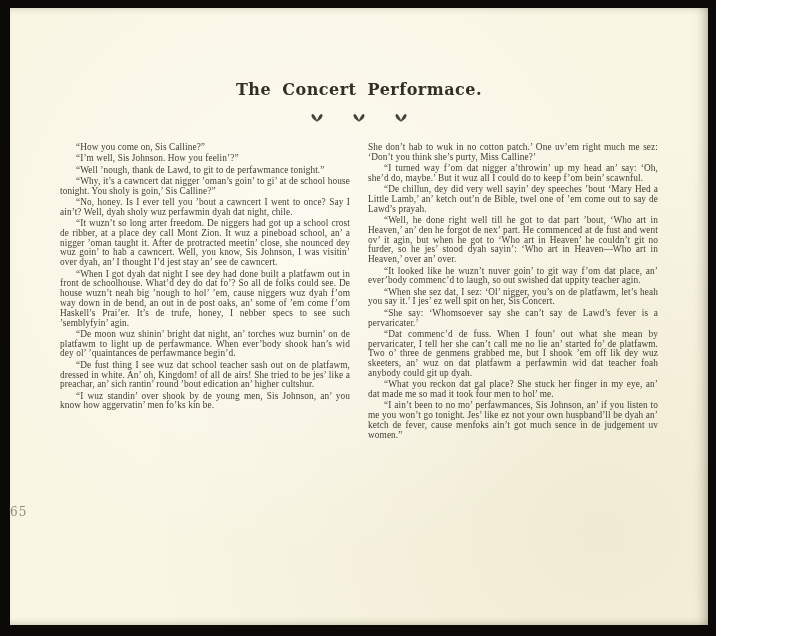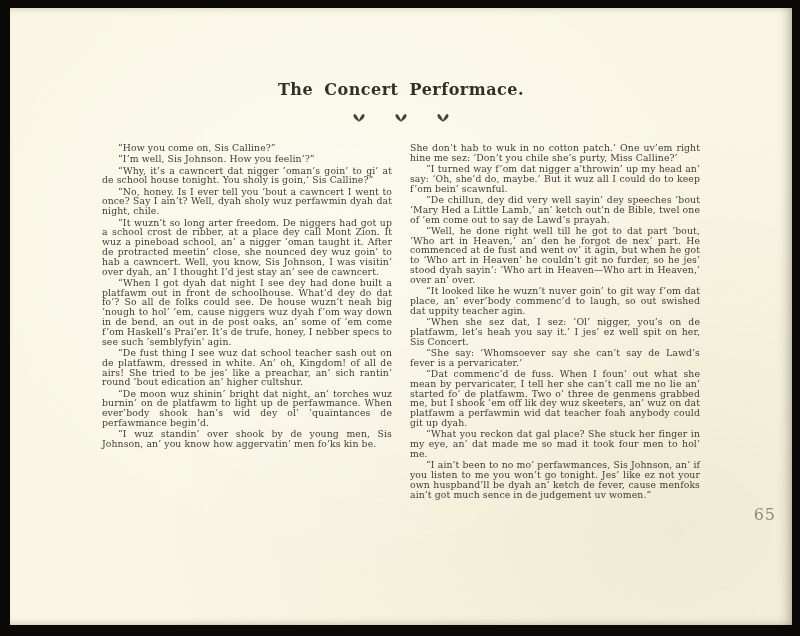--- a/index.html
+++ b/index.html
@@ -2,21 +2,21 @@
 <html style="--frame: #0b0a08; --paper: #f9f6e4; --ink: #3f3c35; --pn-ink: #8d897c;"><head>
 <meta charset="utf-8">
 <style>
   html, body {
     margin: 0;
     padding: 0;
     overflow: hidden;
   }
   .scan-frame {
     position: relative;
-    width: 800px;
+    width: 716px;
     height: 636px;
     background: var(--frame, #0b0a08);
     font-family: "DejaVu Serif", serif;
   }
   .paper-page {
     position: absolute;
     left: 10px;
     top: 8px;
     right: 8px;
     bottom: 11px;
@@ -50,20 +50,21 @@
   .fleuron {
     width: 14px;
     height: 11px;
     fill: #45423a;
   }
   .text-columns {
     width: 598px;
     margin: 19px auto 4px;
     display: flex;
     gap: 18px;
+    font-family: Liberation Serif, serif;
   }
   .column {
     width: 290px;
   }
   .column p {
     margin: 0 0 1.5px 0;
     text-indent: 16px;
     text-align: justify;
     font-size: 9.3px;
     line-height: 9.8px;
@@ -71,22 +72,22 @@
     color: var(--ink, #3f3c35);
   }
   .column p.continuation {
     text-indent: 0;
   }
   .page-number {
     position: absolute;
     left: 0;
     right: 16px;
     top: 497px;
-    text-align: right;
-    font-size: 16px;
+    text-align: left;
+    font-size: 12px;
     letter-spacing: 1px;
     color: var(--pn-ink, #8d897c);
   }
 </style>
 </head>
 <body>
 
 <div class="scan-frame">
   <div class="paper-page">
 
@@ -107,30 +108,31 @@
           <path d="M9,11 C6.5,10.2 3.2,8.2 2,4.5 C1.6,3 2.2,1.6 3.6,1.4 C5.6,2.4 7.2,5 8.2,8 C8.6,9 9,10 9,11 Z"></path>
           <path d="M9,11 C11.5,10.2 14.8,8.2 16,4.5 C16.4,3 15.8,1.6 14.4,1.4 C12.4,2.4 10.8,5 9.8,8 C9.4,9 9,10 9,11 Z"></path>
           <path d="M9,11.5 L9,7.5" stroke="#45423a" stroke-width="0.8"></path>
         </svg>
       </div>
 
     <div class="text-columns">
       <div class="column">
           <p>“How you come on, Sis Calline?”</p>
           <p>“I’m well, Sis Johnson. How you feelin’?”</p>
+          <p>“Well ’nough, thank de Lawd, to git to de perfawmance tonight.”</p>
           <p>“Why, it’s a cawncert dat nigger ’oman’s goin’ to gi’ at de school house tonight. You sholy is goin,’ Sis Calline?”</p>
           <p>“No, honey. Is I ever tell you ’bout a cawncert I went to once? Say I ain’t? Well, dyah sholy wuz perfawmin dyah dat night, chile.</p>
           <p>“It wuzn’t so long arter freedom. De niggers had got up a school crost de ribber, at a place dey call Mont Zion. It wuz a pineboad school, an’ a nigger ’oman taught it. After de protracted meetin’ close, she nounced dey wuz goin’ to hab a cawncert. Well, you know, Sis Johnson, I was visitin’ over dyah, an’ I thought I’d jest stay an’ see de cawncert.</p>
           <p>“When I got dyah dat night I see dey had done built a platfawm out in front de schoolhouse. What’d dey do dat fo’? So all de folks could see. De house wuzn’t neah big ’nough to hol’ ’em, cause niggers wuz dyah f’om way down in de bend, an out in de post oaks, an’ some of ’em come f’om Haskell’s Prai’er. It’s de trufe, honey, I nebber specs to see such ’semblyfyin’ agin.</p>
+          <p>“De moon wuz shinin’ bright dat night, an’ torches wuz burnin’ on de platfawm to light up de perfawmance. When ever’body shook han’s wid dey ol’ ’quaintances de perfawmance begin’d.</p>
           <p>“De fust thing I see wuz dat school teacher sash out on de platfawm, dressed in white. An’ oh, Kingdom! of all de airs! She tried to be jes’ like a preachar, an’ sich rantin’ round ’bout edication an’ higher cultshur.</p>
-          <p>“De moon wuz shinin’ bright dat night, an’ torches wuz burnin’ on de platfawm to light up de perfawmance. When ever’body shook han’s wid dey ol’ ’quaintances de perfawmance begin’d.</p>
           <p>“I wuz standin’ over shook by de young men, Sis Johnson, an’ you know how aggervatin’ men fo’ks kin be.</p>
         </div>
       <div class="column">
-          <p class="continuation">She don’t hab to wuk in no cotton patch.’ One uv’em right hine me sez: ‘Don’t you chile she’s purty, Miss Calline?’</p>
+          <p class="continuation">She don’t hab to wuk in no cotton patch.’ One uv’em right much me sez: ‘Don’t you think she’s purty, Miss Calline?’</p>
           <p>“I turned way f’om dat nigger a’throwin’ up my head an’ say: ‘Oh, she’d do, maybe.’ But it wuz all I could do to keep f’om bein’ scawnful.</p>
           <p>“De chillun, dey did very well sayin’ dey speeches ’bout ‘Mary Hed a Little Lamb,’ an’ ketch out’n de Bible, twel one of ’em come out to say de Lawd’s prayah.</p>
           <p>“Well, he done right well till he got to dat part ’bout, ‘Who art in Heaven,’ an’ den he forgot de nex’ part. He commenced at de fust and went ov’ it agin, but when he got to ‘Who art in Heaven’ he couldn’t git no furder, so he jes’ stood dyah sayin’: ‘Who art in Heaven—Who art in Heaven,’ over an’ over.</p>
           <p>“It looked like he wuzn’t nuver goin’ to git way f’om dat place, an’ ever’body commenc’d to laugh, so out swished dat uppity teacher agin.</p>
           <p>“When she sez dat, I sez: ‘Ol’ nigger, you’s on de platfawm, let’s heah you say it.’ I jes’ ez well spit on her, Sis Concert.</p>
           <p>“She say: ‘Whomsoever say she can’t say de Lawd’s fever is a pervaricater.’</p>
           <p>“Dat commenc’d de fuss. When I foun’ out what she mean by pervaricater, I tell her she can’t call me no lie an’ started fo’ de platfawm. Two o’ three de genmens grabbed me, but I shook ’em off lik dey wuz skeeters, an’ wuz on dat platfawm a perfawmin wid dat teacher foah anybody could git up dyah.</p>
           <p>“What you reckon dat gal place? She stuck her finger in my eye, an’ dat made me so mad it took four men to hol’ me.</p>
           <p>“I ain’t been to no mo’ perfawmances, Sis Johnson, an’ if you listen to me you won’t go tonight. Jes’ like ez not your own huspband’ll be dyah an’ ketch de fever, cause menfoks ain’t got much sence in de judgement uv women.”</p>
         </div>

